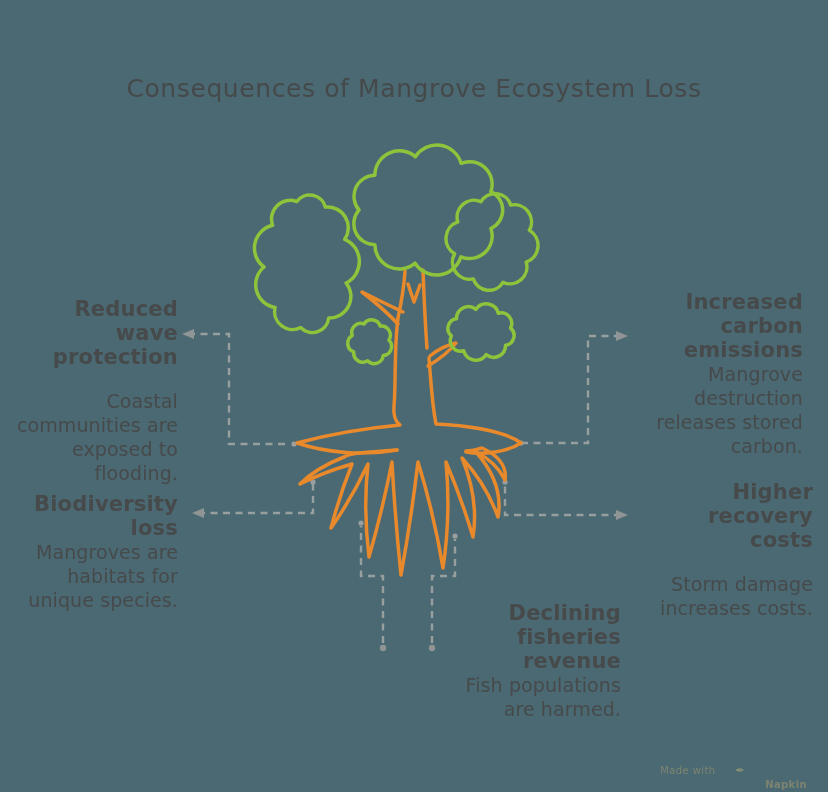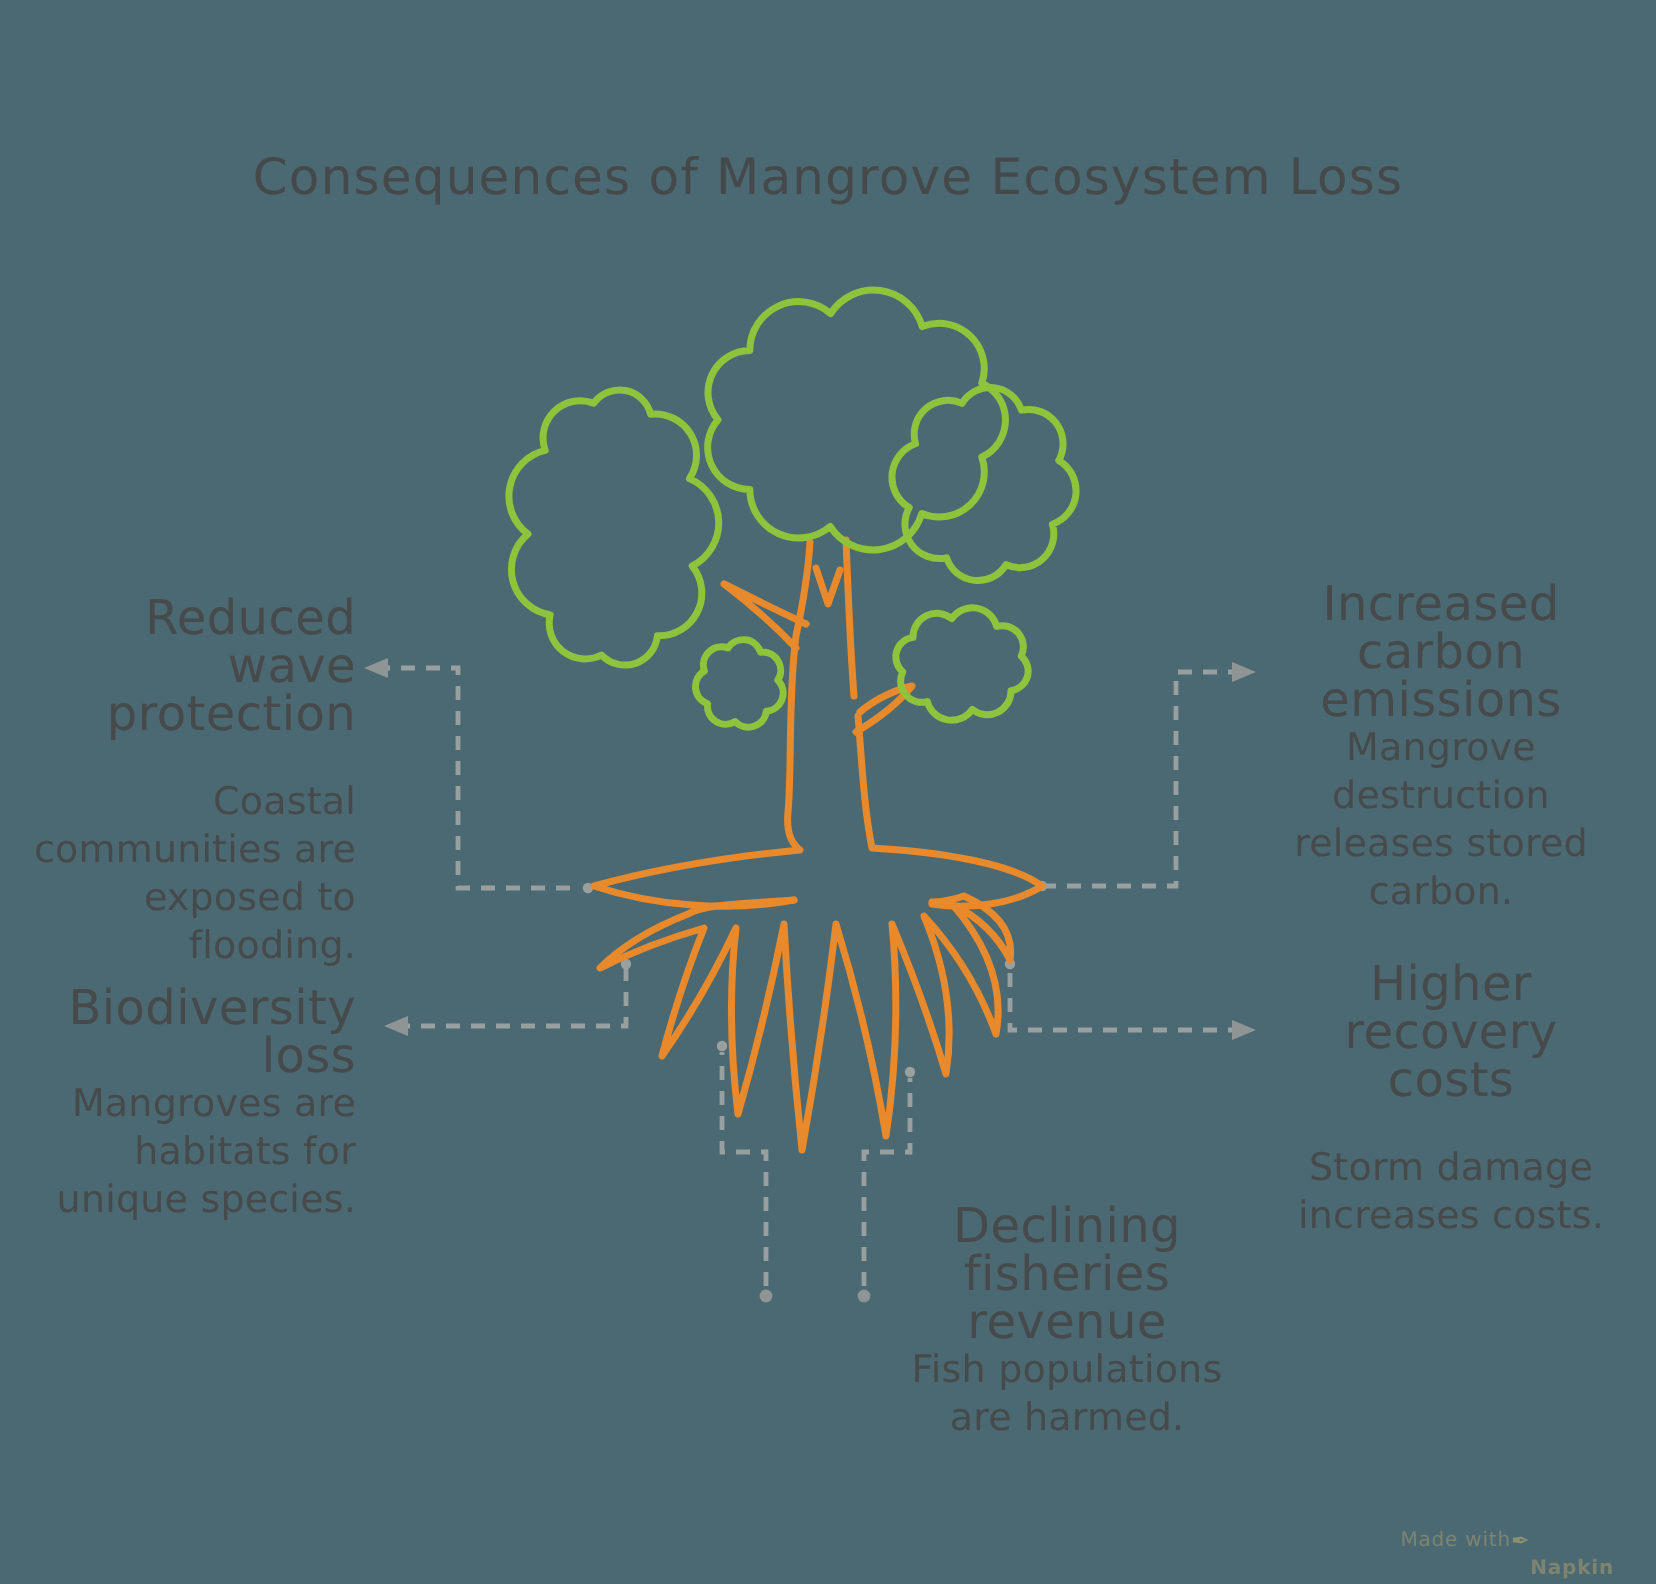--- a/index.html
+++ b/index.html
@@ -6,33 +6,33 @@
   .stage{
     position:relative;width:828px;height:792px;background:#4b6973;
     font-family:"DejaVu Sans","Liberation Sans",sans-serif;overflow:hidden;
   }
   .title{
     position:absolute;left:0;top:74px;width:100%;text-align:center;
     font-size:25px;font-weight:normal;color:#46494a;letter-spacing:.6px;
   }
   .tree-svg{position:absolute;left:0;top:0;}
   .callout{position:absolute;color:#474a4b;}
-  .callout .heading{font-weight:normal;font-size:24px;line-height:24px;letter-spacing:.2px;white-space:pre-line;}
+  .callout .heading{font-weight:bold;font-size:21px;line-height:24px;letter-spacing:.2px;white-space:pre-line;}
   .callout .body{font-size:19px;line-height:24px;letter-spacing:.1px;white-space:pre-line;}
   .callout.gap .body{margin-top:20px;}
   .align-r{text-align:right;}
-  .align-l{text-align:center;}
+  .align-l{text-align:right;}
   .co-wave{left:8px;top:297px;width:170px;}
   .co-biodiversity{left:8px;top:492px;width:170px;}
   .co-carbon{left:638px;top:290px;width:165px;}
   .co-recovery{left:638px;top:480px;width:175px;}
   .co-tourism{left:206px;top:612px;width:164px;}
   .co-fisheries{left:446px;top:601px;width:175px;}
   .watermark{
-    position:absolute;right:21px;top:751px;display:flex;align-items:center;gap:0;
+    position:absolute;right:21px;top:751px;display:flex;align-items:center;gap:20px;
     font-size:10px;color:#7e8470;letter-spacing:.4px;
   }
   .watermark .nib{font-size:11px;line-height:10px;color:#8a9070;}
   .watermark .brand{font-weight:bold;color:#7e8470;margin-top:28px;}
 </style>
 </head>
 <body style="background: rgb(75, 105, 115);">
 
 <div class="stage" style="background: rgb(75, 105, 115);">
 

